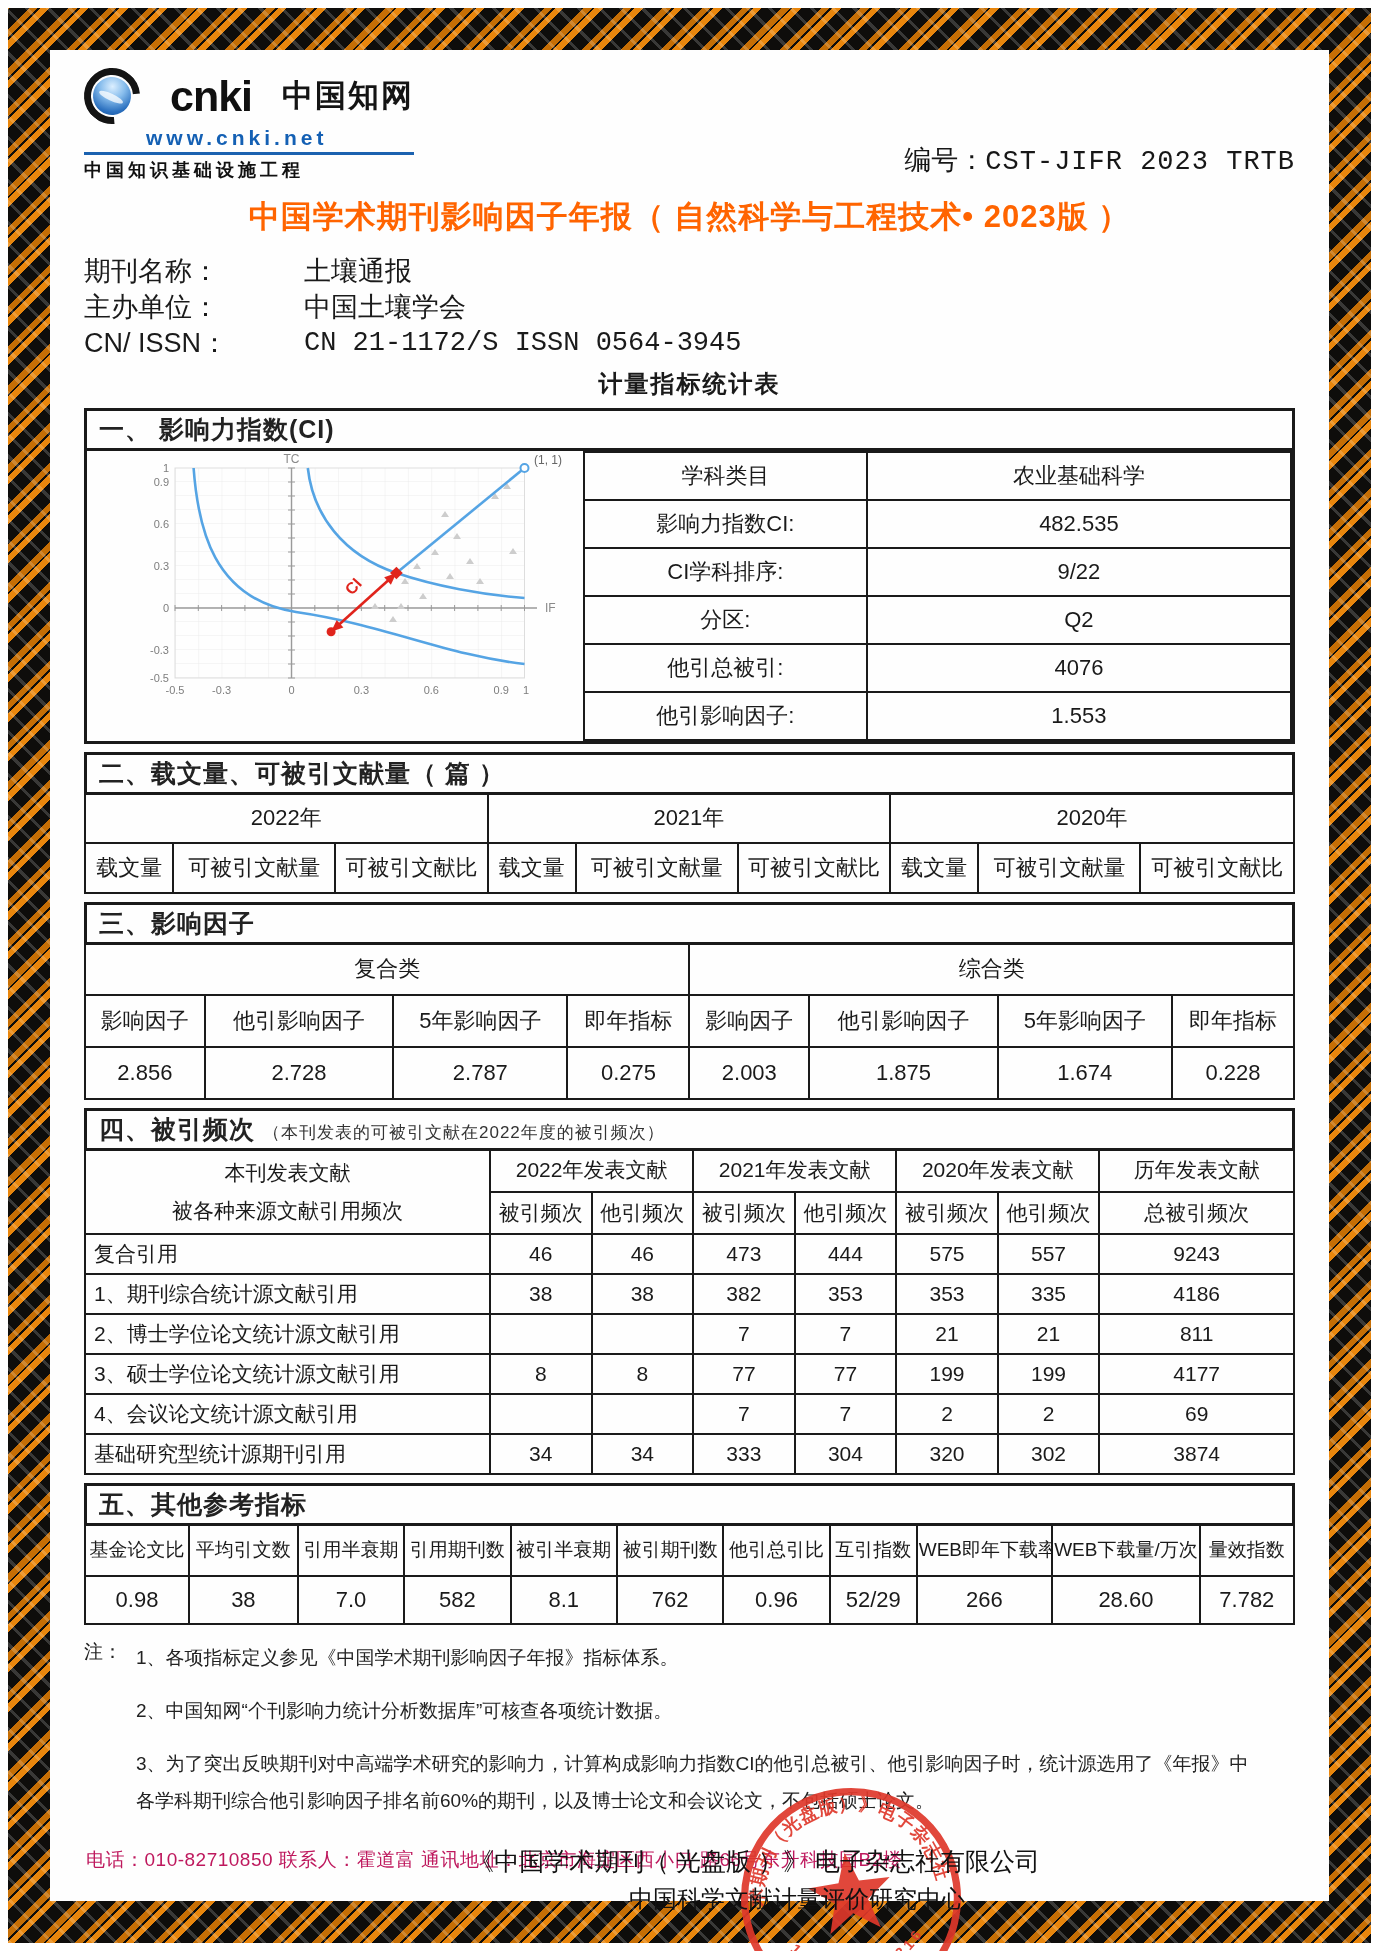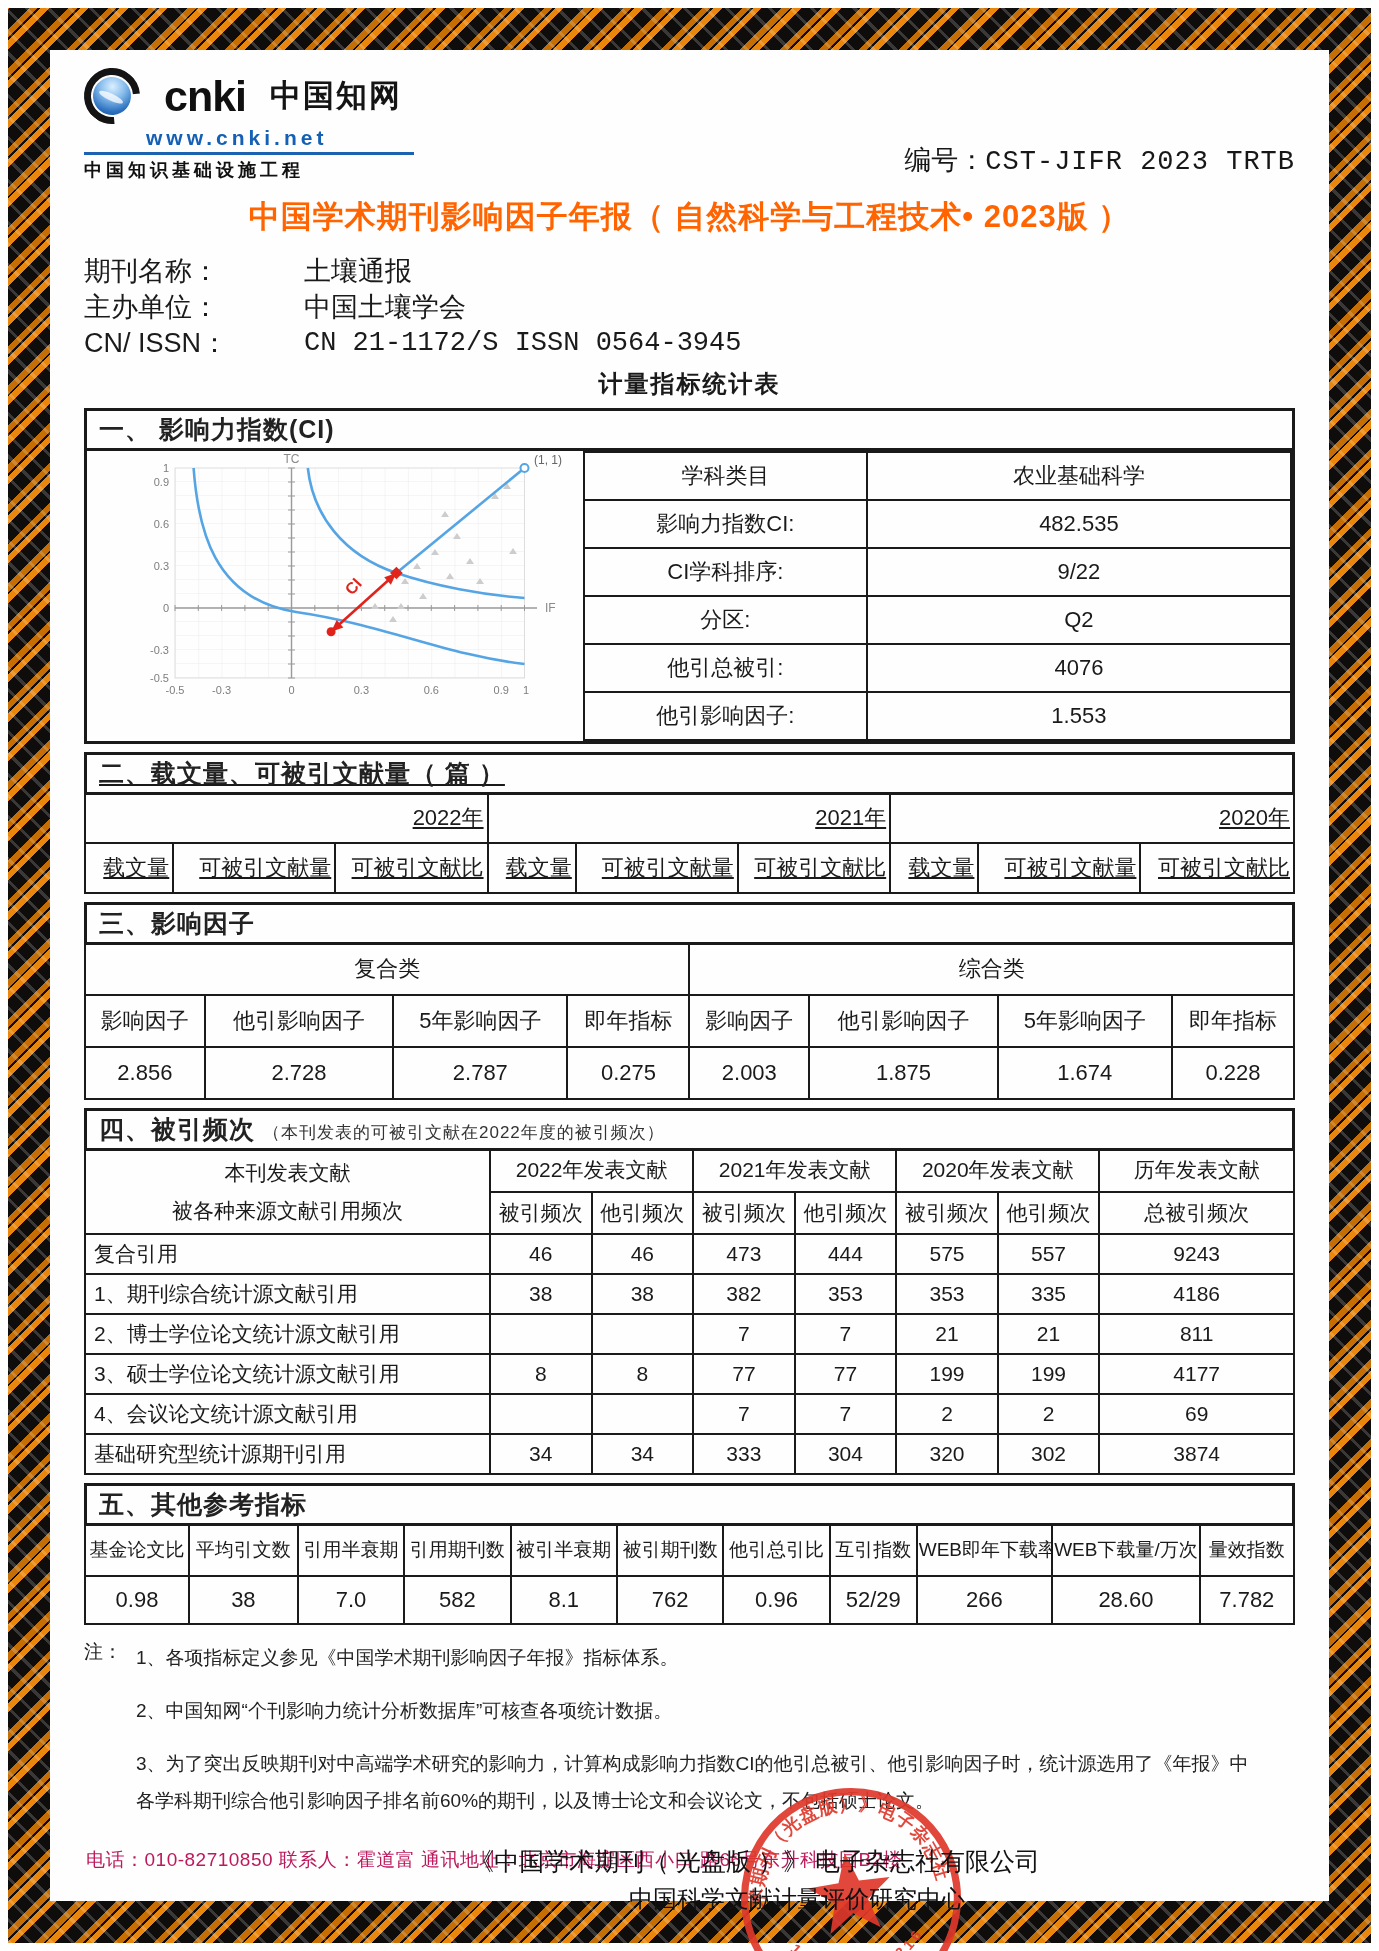--- a/index.html
+++ b/index.html
@@ -15,21 +15,21 @@
       repeating-linear-gradient(45deg, rgba(255,255,255,0.18) 0 3px, transparent 3px 15px),
       repeating-linear-gradient(-45deg, #0e0d0b 0 7px, #e8860d 7px 13px, #0e0d0b 13px 15px, #c56e05 15px 21px, #0e0d0b 21px 28px);
   }
   .page{
     position:absolute;inset:50px;background:#fefefe;
     padding:18px 34px 0 34px;box-sizing:border-box;
   }
   
   .top-row{display:flex;justify-content:space-between;align-items:flex-end;}
   .logo{width:330px;}
-  .logo-top{display:flex;align-items:center;gap:24px;}
+  .logo-top{display:flex;align-items:center;gap:6px;justify-content:space-between;}
   .ring{position:relative;width:56px;height:56px;border-radius:50%;border:7px solid #141414;
         border-right-color:transparent;transform:rotate(40deg);box-sizing:border-box;flex:0 0 auto;}
   .globe{position:absolute;inset:2px;border-radius:50%;
         background:radial-gradient(circle at 35% 30%, #dcefff 0%, #86bcec 35%, #2a6fbe 70%, #174f92 100%);}
   .globe:after{content:"";position:absolute;left:6px;right:6px;top:17px;height:7px;border-radius:50%;
         background:rgba(255,255,255,0.75);transform:rotate(-15deg);}
   .brand{font-size:43px;font-weight:800;letter-spacing:-1px;color:#101010;line-height:1;}
   .brand-cn{font-size:31px;font-weight:700;color:#141414;letter-spacing:2px;}
   .logo-url{color:#1460b4;font-weight:700;font-size:21px;letter-spacing:4px;margin:2px 0 2px 62px;}
   .logo-sub{border-top:3px solid #1b62b0;padding-top:3px;font-size:18px;font-weight:700;letter-spacing:4px;color:#111;}
@@ -48,21 +48,21 @@
   table{border-collapse:collapse;width:100%;table-layout:fixed;}
   td{border:2px solid #1a1a1a;text-align:center;font-size:22px;padding:4px 3px;overflow:hidden;}
   .sec table{margin-top:-3px;}
   
   .s1-body{border:3px solid #1a1a1a;border-top:none;display:flex;margin-top:0;padding-left:16px;}
   .chart-wrap{width:478px;flex:0 0 auto;padding:2px 0 2px 2px;}
   .s1-table{flex:1;}
   .s1-table table{height:100%;margin-top:0;}
   .s1-table td{height:38px;}
   
-  .t2 td{height:40px;text-align:right;}
+  .t2 td{height:40px;}
   .t3 td{height:42px;}
   .t4 td{height:30px;font-size:21px;}
   .t4 td.left{text-align:left;padding-left:8px;}
   .t4 .stub div{line-height:1.8;}
   .t5 td.h{font-size:19px;white-space:nowrap;padding:6px 1px;}
   .t5 td{height:38px;}
   
   .notes{display:flex;margin-top:14px;font-size:19px;color:#222;}
   .notes .nlabel{width:52px;flex:0 0 auto;}
   .notes ul{list-style:none;margin:0;padding:0;}
@@ -221,21 +221,21 @@
           <tr>
                 <td>他引影响因子:</td>
                 <td>1.553</td>
               </tr>
         </tbody>
           </table>
       </div>
     </div>
   </div>
 
-  <div class="sec" style="margin-top:8px;text-decoration:underline;">
+  <div class="sec" style="margin-top:8px;">
     <div class="sec-head">
       <span>二、载文量、可被引文献量（ 篇 ）</span>
     </div>
     <table class="t2">
       <colgroup>
         <col style="width:7.3%">
           <col style="width:13.4%">
           <col style="width:12.6%">
         <col style="width:7.3%">
           <col style="width:13.4%">

